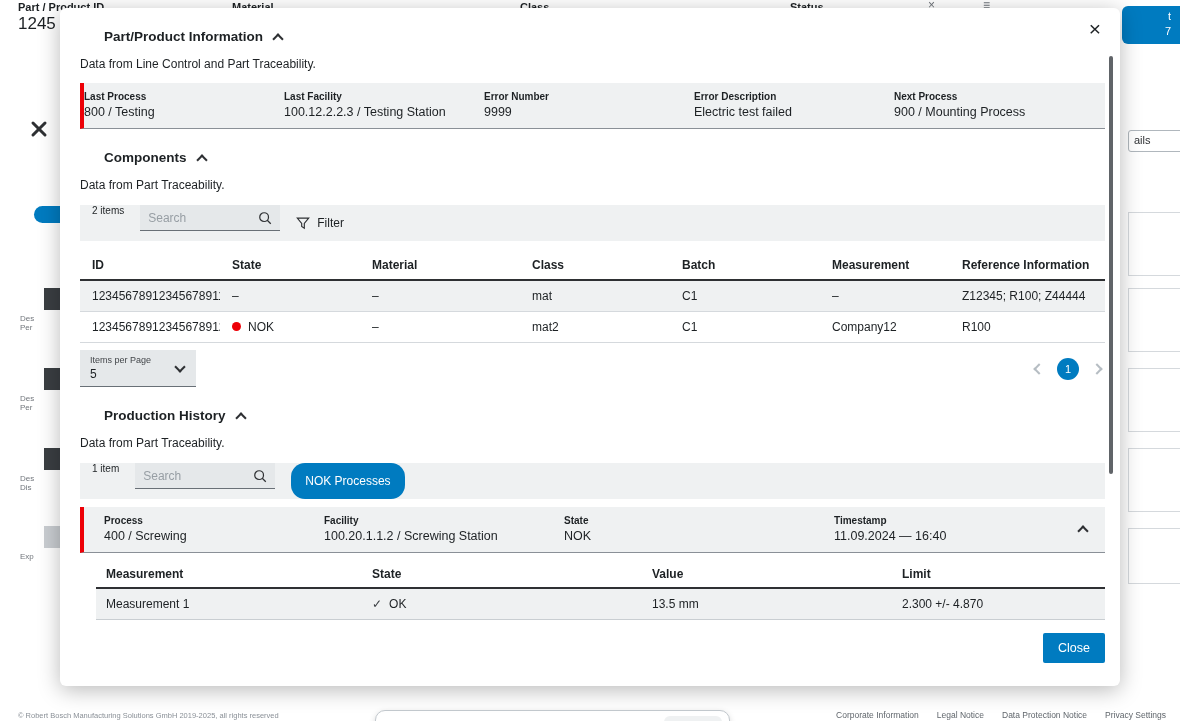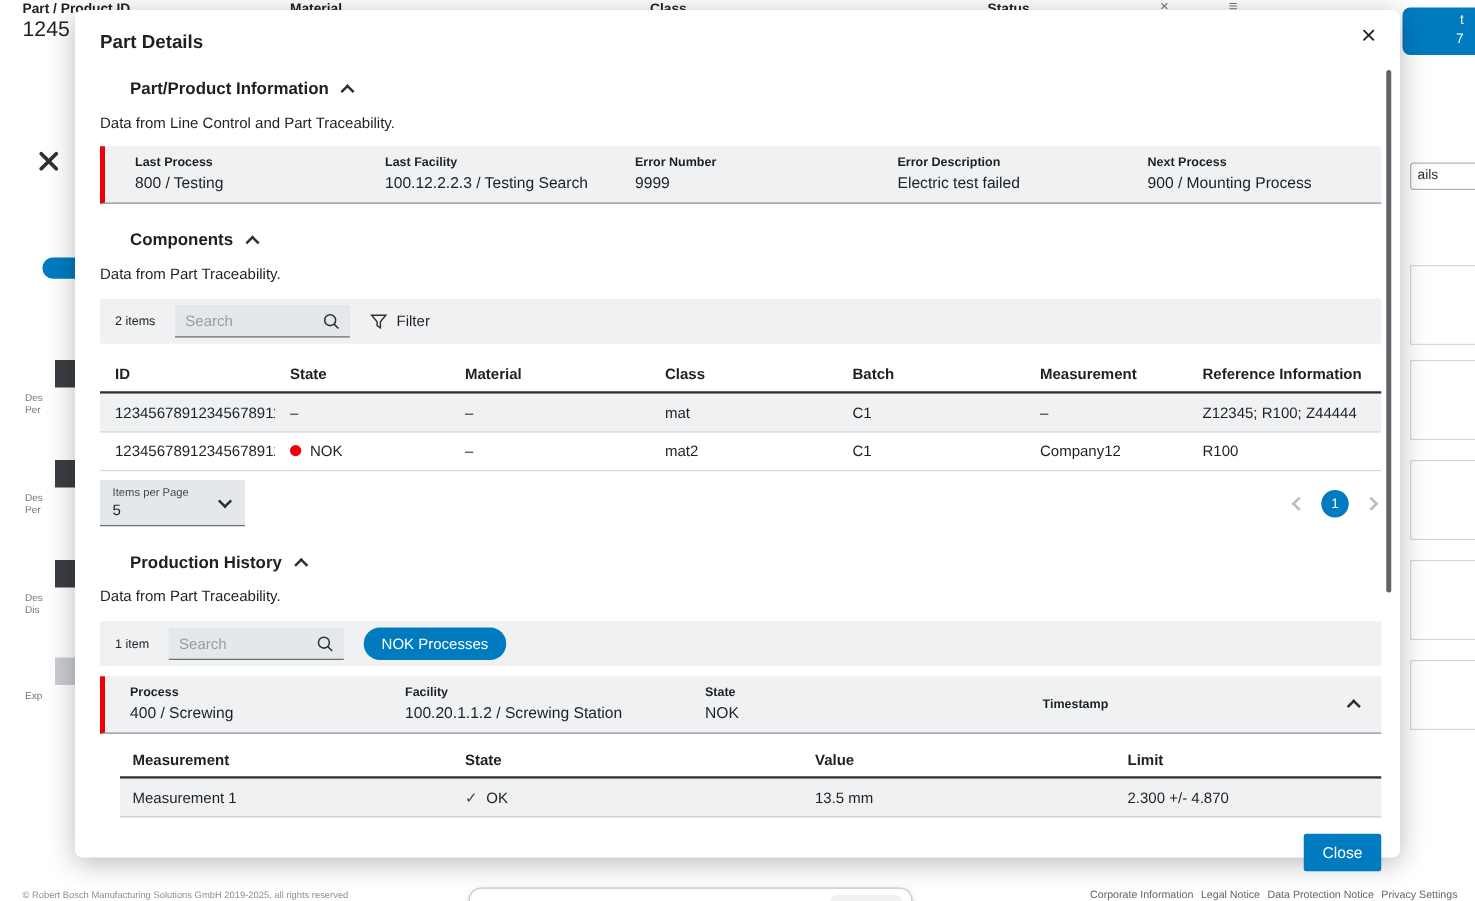--- a/index.html
+++ b/index.html
@@ -20,21 +20,21 @@
   .bg-pill { position:absolute; left:34px; top:206px; width:40px; height:17px;
       border-radius:9px; background:var(--accent,#007bc0); }
   .bg-sq { position:absolute; left:44px; width:22px; height:22px; background:#3a3e42; }
   .bg-sq.light { background:#c9cdd1; }
   .bg-itxt { position:absolute; left:20px; font-size:8px; line-height:9px; color:#71767c; }
   .bg-tab { position:absolute; left:8px; top:130px; width:60px; height:22px;
       border:1px solid #b0b7bd; border-radius:3px; font-size:11px; color:#2e3033;
       padding:3px 0 0 5px; background:#fff; }
   .bg-card { position:absolute; left:8px; width:60px; border:1px solid #d5d9dd; background:#fff; }
   .footer-copy { position:absolute; left:18px; top:711px; font-size:7.5px; color:#8a9097; }
-  .footer-links { position:absolute; right:14px; top:710px; display:flex; gap:6px;
+  .footer-links { position:absolute; right:14px; top:710px; display:flex; gap:18px;
       font-size:8.5px; color:#60666c; }
   .footer-links span { cursor:pointer; white-space:nowrap; }
   .toast { position:absolute; left:375px; top:710px; width:355px; height:40px; background:#fff;
       border:1px solid #c3c9ce; border-radius:10px; box-shadow:0 2px 6px rgba(0,0,0,.15); z-index:4; }
   .toast-btn { position:absolute; left:288px; top:5px; width:58px; height:28px;
       background:#eff1f2; border-radius:6px; }
 
   
   .modal { position:absolute; left:60px; top:8px; width:1060px; height:678px; background:#fff;
       border-radius:6px; box-shadow:0 4px 22px rgba(0,0,0,.28); z-index:10; }
@@ -50,29 +50,29 @@
 
   .chev { display:inline-block; width:8px; height:8px;
       border-left:2px solid #2e3033; border-top:2px solid #2e3033; }
   .chev.up { transform:rotate(45deg); margin-top:4px; }
   .chev.down { transform:rotate(225deg); margin-top:-3px; }
   .chev.left { transform:rotate(-45deg); }
   .chev.right { transform:rotate(135deg); }
 
   .info-strip { margin-top:12px; background:var(--strip-bg,#eff1f2);
       border-left:4px solid var(--error,#ed0007); border-bottom:1px solid #8a9097;
-      display:flex; padding:8px 0 9px 24px; }
+      display:flex; padding:8px 0 9px 0; }
   .info-label { font-size:10px; font-weight:bold; }
   .info-value { font-size:12.5px; margin-top:3px; white-space:nowrap; }
   .info-strip .info-col:nth-child(1){width:200px} .info-strip .info-col:nth-child(2){width:200px}
   .info-strip .info-col:nth-child(3){width:210px} .info-strip .info-col:nth-child(4){width:200px}
   .info-strip .info-col:nth-child(5){flex:1}
 
   .toolbar { margin-top:13px; height:36px; background:var(--strip-bg,#eff1f2);
-      display:flex; align-items:center; padding-left:12px; gap:16px; }
+      display:flex; padding-left:12px; gap:16px; }
   .count { font-size:10px; }
   .searchbox { width:140px; height:26px; background:var(--control-bg,#e5e8ea);
       border-bottom:1px solid #697077; display:flex; align-items:center; padding:0 8px; }
   .searchbox input { flex:1; min-width:0; background:none; border:0; outline:none;
       font-family:inherit; font-size:12px; color:#000000; }
   .searchbox input::placeholder { color:#979ea4; }
   .filterbtn { display:flex; align-items:center; gap:7px; font-size:12px; cursor:pointer; }
 
   .trow { display:flex; align-items:center; }
   .cell { padding-left:12px; font-size:12px; white-space:nowrap; overflow:hidden; }
@@ -188,35 +188,34 @@
   <div class="toast">
     <div class="toast-btn"></div>
   </div>
 </div>
 
 <div class="modal">
   <button class="modal-close">×</button>
   <div class="scroll-thumb"></div>
 
   <div class="modal-body">
-    <h1 class="modal-title">Part Details</h1>
 
     <div class="section-head">
       <span class="sec-title">Part/Product Information</span>
       <span class="chev up"></span>
     </div>
     <div class="subtitle">Data from Line Control and Part Traceability.</div>
     <div class="info-strip">
       <div class="info-col">
         <div class="info-label">Last Process</div>
         <div class="info-value">800 / Testing</div>
       </div>
       <div class="info-col">
         <div class="info-label">Last Facility</div>
-        <div class="info-value">100.12.2.2.3 / Testing Search</div>
+        <div class="info-value">100.12.2.2.3 / Testing Station</div>
       </div>
       <div class="info-col">
         <div class="info-label">Error Number</div>
         <div class="info-value">9999</div>
       </div>
       <div class="info-col">
         <div class="info-label">Error Description</div>
         <div class="info-value">Electric test failed</div>
       </div>
       <div class="info-col">
@@ -315,20 +314,21 @@
       <div class="info-col">
         <div class="info-label">Facility</div>
         <div class="info-value">100.20.1.1.2 / Screwing Station</div>
       </div>
       <div class="info-col">
         <div class="info-label">State</div>
         <div class="info-value">NOK</div>
       </div>
       <div class="info-col">
         <div class="info-label">Timestamp</div>
+        <div class="info-value">11.09.2024 — 16:40</div>
       </div>
       <span class="chev up"></span>
     </div>
 
     <div class="mtable">
       <div class="trow hrow">
         <div class="cell">Measurement</div>
         <div class="cell">State</div>
         <div class="cell">Value</div>
         <div class="cell">Limit</div>

